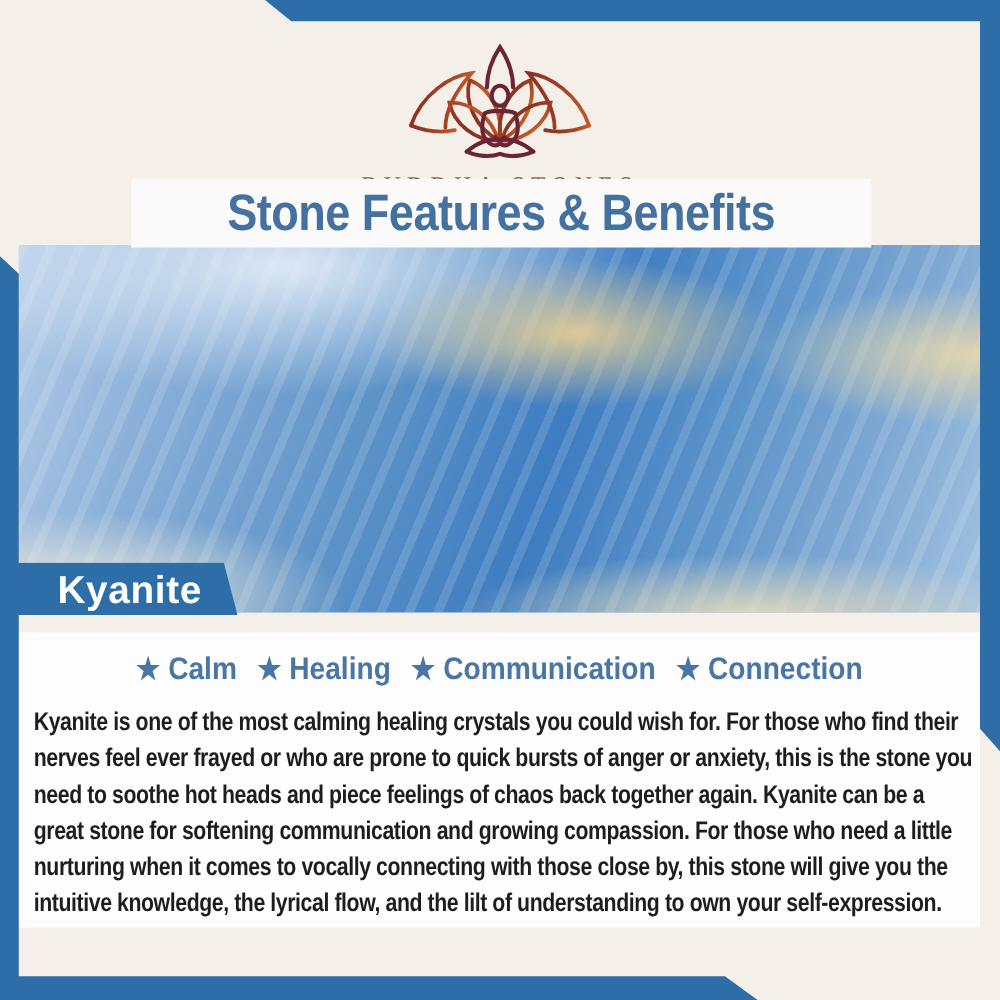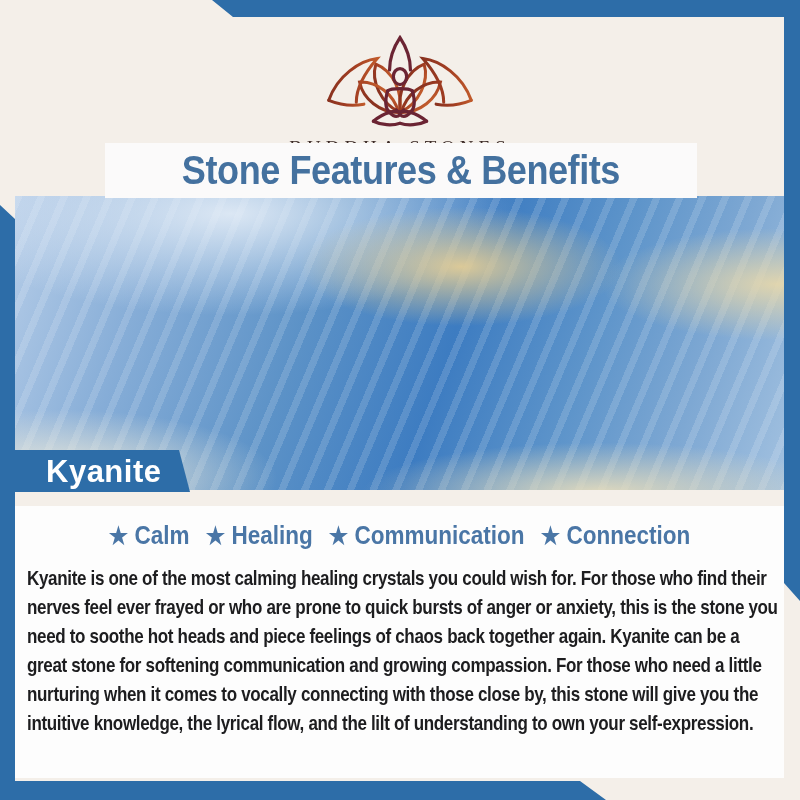--- a/index.html
+++ b/index.html
@@ -47,21 +47,21 @@
     background:#2d6da8;
     clip-path:polygon(0 0,179px 0,190px 100%,0 100%);
     display:flex;align-items:center;
   }
   .stone-ribbon span{
     color:#ffffff;font-size:31px;font-weight:700;letter-spacing:0.5px;
     padding-left:46px;line-height:1;
   }
   
   .content-panel{
-    position:absolute;left:15px;top:506px;width:769px;height:272px;
+    position:absolute;left:15px;top:506px;width:769px;height:236px;
     background:#fdfdfd;z-index:4;
   }
   .benefits-row{
     position:absolute;left:0;top:15px;width:100%;
     text-align:center;white-space:nowrap;
     color:#4a76a6;font-weight:700;font-size:25px;
     transform:scaleX(0.9);transform-origin:center top;
   }
   .benefit{display:inline-block;margin:0 9px;}
   .benefit .star{margin-right:7px;font-size:24px;}

